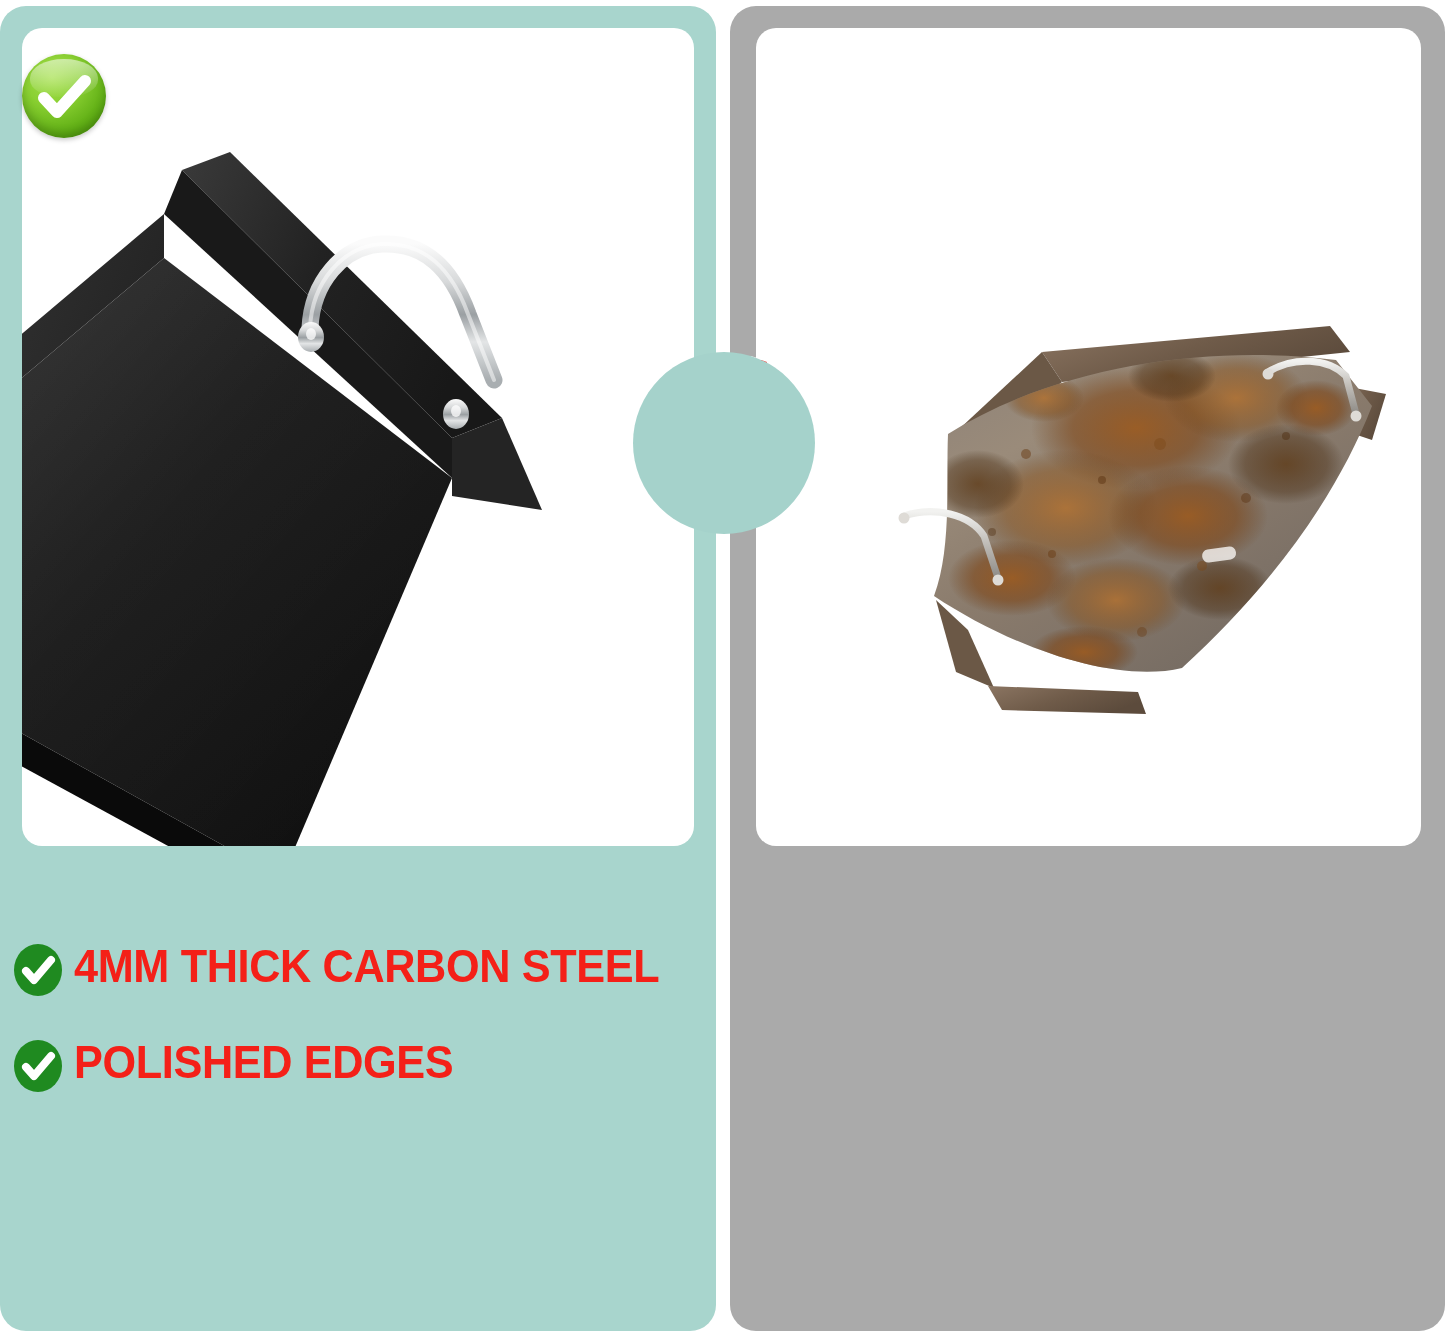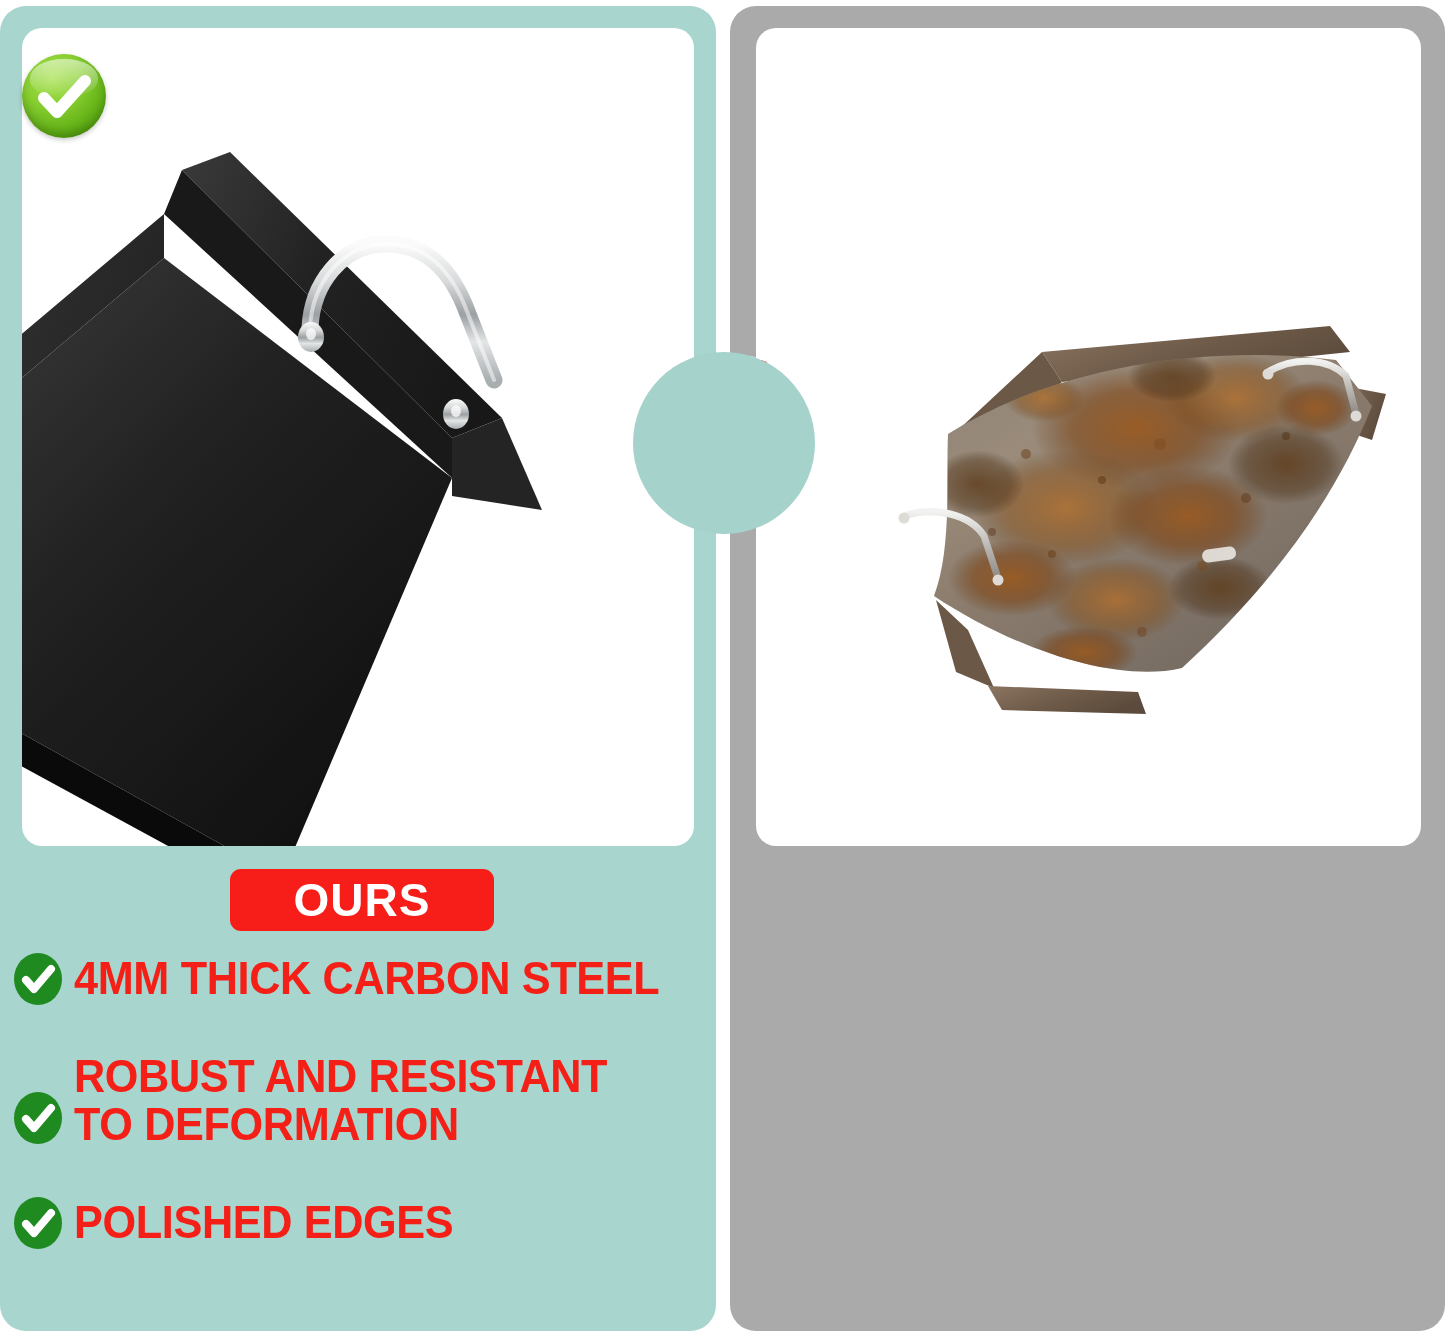--- a/index.html
+++ b/index.html
@@ -113,21 +113,21 @@
     border-radius: 11px;
     font-size: 46px;
   }
 
   
   .feature-list { position: absolute; z-index: 20; }
   #ours-list   { left: 14px;  top: 936px; width: 700px; }
 
   .feat-row {
     display: flex;
-    align-items: center;
+    align-items: flex-start;
     margin-bottom: 0;
   }
   #ours-list .feat-row   { min-height: 72px; margin-bottom: 24px; }
 
   .bullet-icon {
     flex: 0 0 auto;
     border-radius: 50%;
     position: relative;
   }
   #ours-list .bullet-icon {
@@ -222,45 +222,33 @@
     </div>
 
     <div class="glossy-badge check badge-left">
       <div class="disc"></div>
       <svg viewBox="0 0 84 84">
         <path d="M22 44 L35 58 L63 27" fill="none" stroke="#ffffff" stroke-width="12" stroke-linecap="round" stroke-linejoin="round"></path>
       </svg>
       <div class="gloss"></div>
     </div>
 
-    <div class="title-pill" id="ours-pill">
-      <span>OURS</span>
-    </div>
 
     <div class="feature-list" id="ours-list">
 
       <div class="feat-row">
         <span class="bullet-icon">
           <svg viewBox="0 0 48 52">
             <path d="M12 27 L20 36 L37 16" fill="none" stroke="#ffffff" stroke-width="8" stroke-linecap="round" stroke-linejoin="round"></path>
           </svg>
         </span>
         <span class="feat-text">4MM THICK CARBON STEEL</span>
       </div>
 
 
-      <div class="feat-row two-line">
-        <span class="bullet-icon">
-          <svg viewBox="0 0 48 52">
-            <path d="M12 27 L20 36 L37 16" fill="none" stroke="#ffffff" stroke-width="8" stroke-linecap="round" stroke-linejoin="round"></path>
-          </svg>
-        </span>
-        <span class="feat-text">ROBUST AND RESISTANT
-TO DEFORMATION</span>
-      </div>
 
       <div class="feat-row">
         <span class="bullet-icon">
           <svg viewBox="0 0 48 52">
             <path d="M12 27 L20 36 L37 16" fill="none" stroke="#ffffff" stroke-width="8" stroke-linecap="round" stroke-linejoin="round"></path>
           </svg>
         </span>
         <span class="feat-text">POLISHED EDGES</span>
       </div>
 

